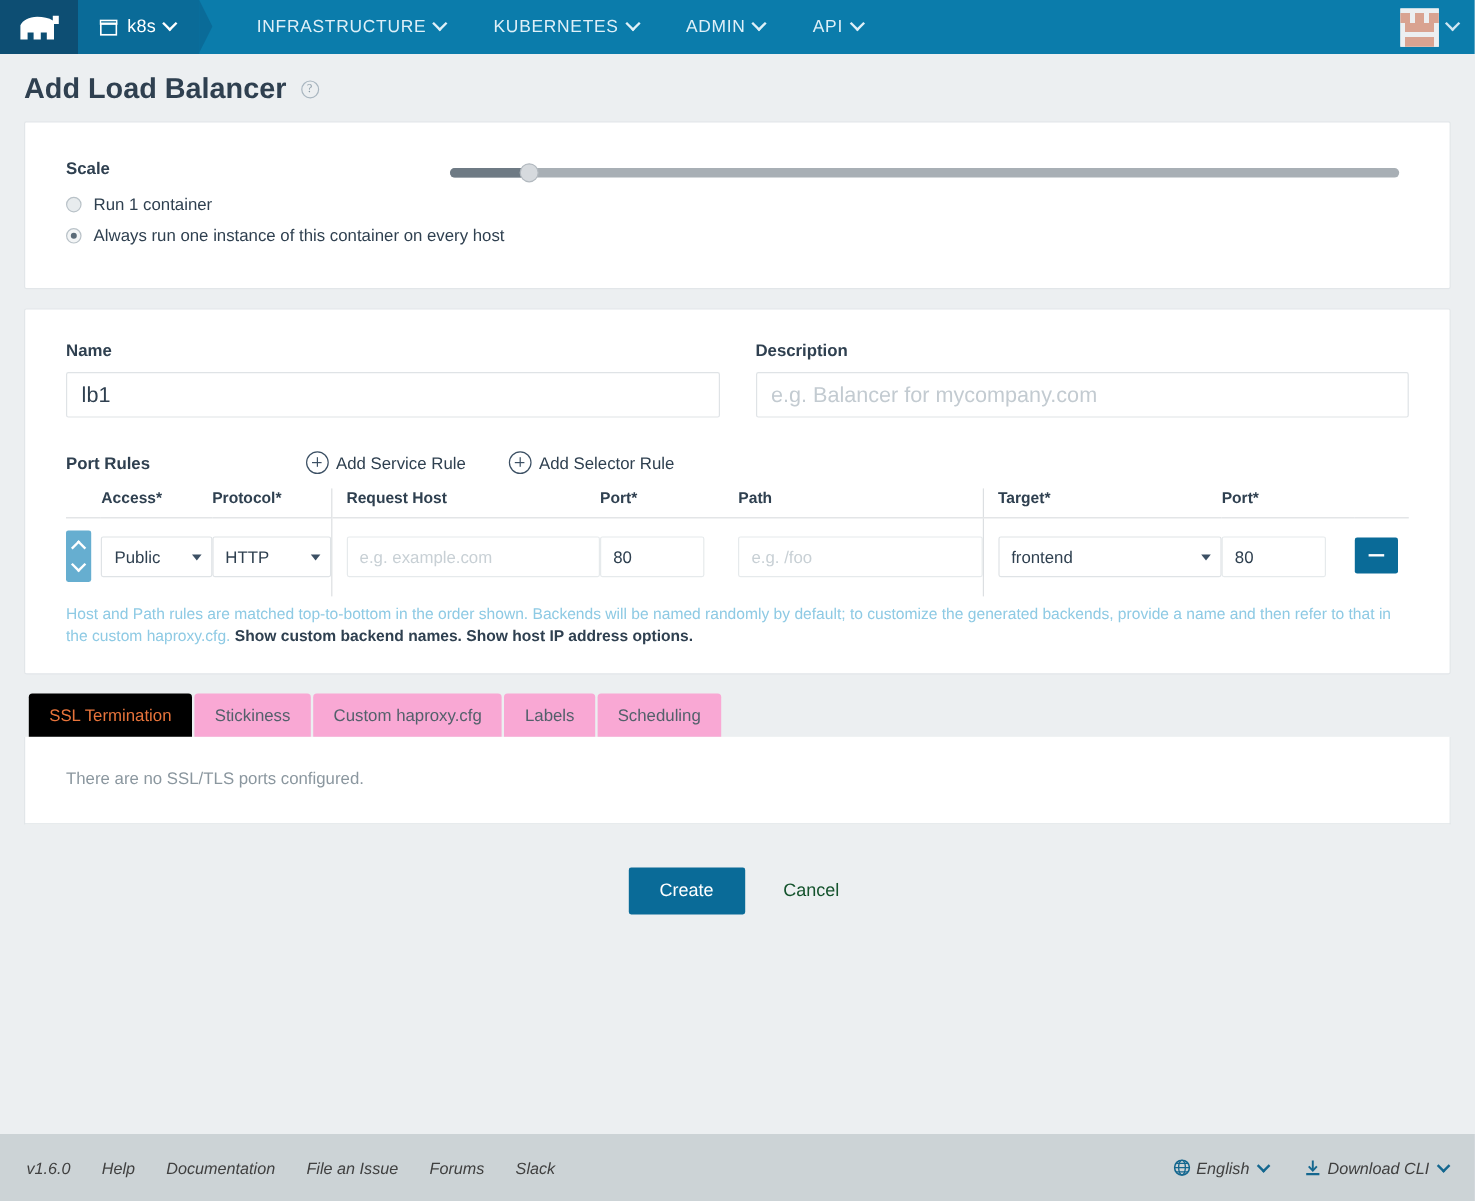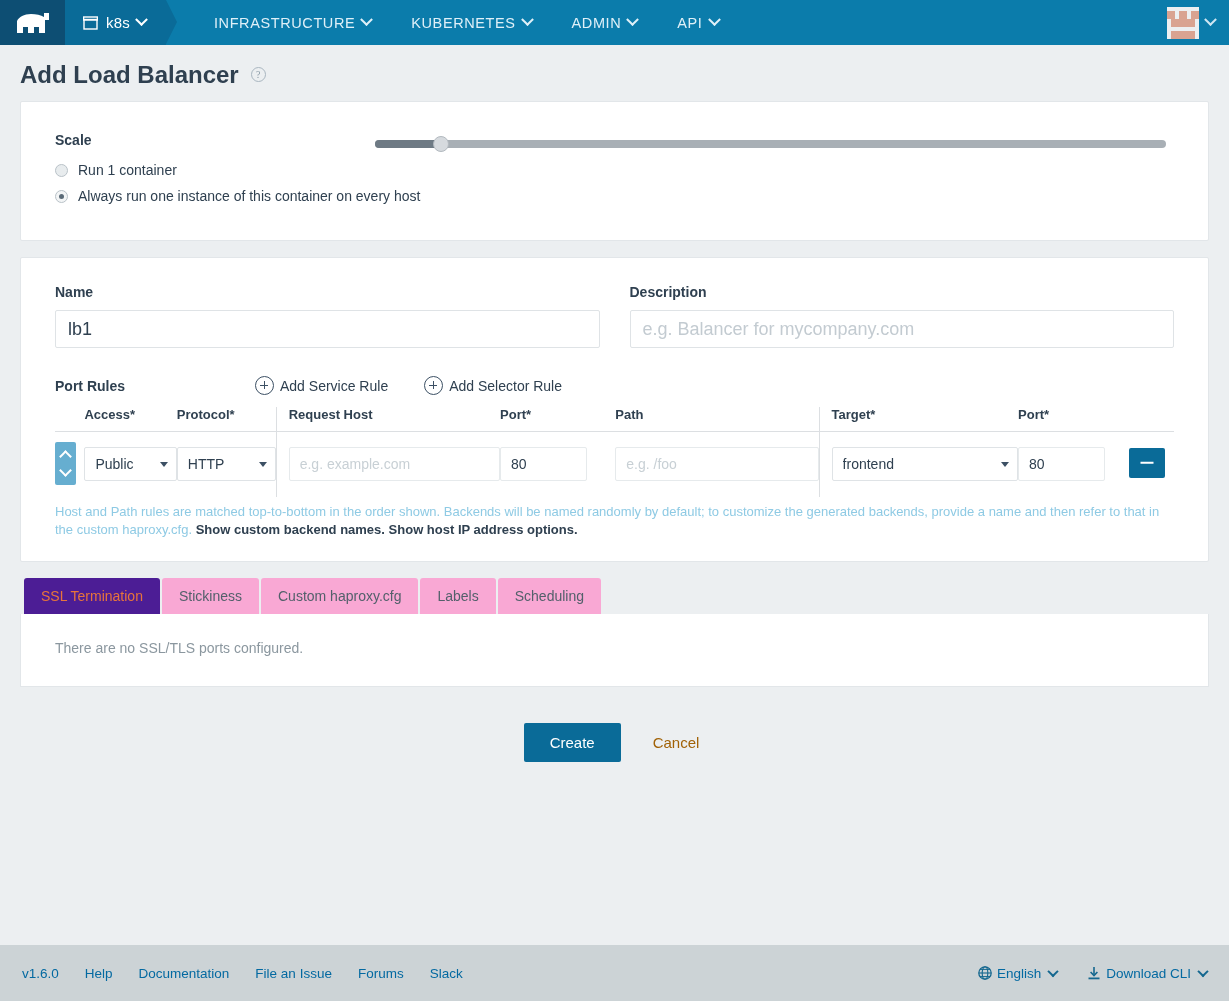--- a/index.html
+++ b/index.html
@@ -384,21 +384,21 @@
   .tab {
     background: #f9a8d4;
     color: #53606b;
     font-size: 14px;
     padding: 10px 17px;
     border-radius: 3px 3px 0 0;
     cursor: pointer;
     white-space: nowrap;
   }
   .tab.active {
-    background: #4c1d95;
+    background: #000000;
     color: #e8743b;
   }
   .tabpanel {
     background: #ffffff;
     border: 1px solid #e2e6e9;
     border-top: none;
     padding: 26px 34px 30px 34px;
     font-size: 14px;
     color: #8b979f;
     min-height: 62px;
@@ -418,43 +418,44 @@
     border: none;
     border-radius: 2px;
     font-size: 15px;
     padding: 11px 26px;
     cursor: pointer;
     font-family: "Liberation Sans", sans-serif;
   }
   .btn-cancel {
     background: none;
     border: none;
-    color: #a16207;
+    color: #14532d;
     font-size: 15px;
     cursor: pointer;
     font-family: "Liberation Sans", sans-serif;
   }
 
   
   .footer {
     position: absolute;
     left: 0; right: 0; bottom: 0;
     height: 56px;
     background: #ccd3d6;
     display: flex;
     align-items: center;
     padding: 0 22px;
     font-size: 13.5px;
   }
   .footer a {
-    color: #0369a1;
+    color: #404040;
     text-decoration: none;
     margin-right: 26px;
     cursor: pointer;
     white-space: nowrap;
+    font-style: italic;
   }
   .footer .right { margin-left: auto; display: flex; }
   .footer .right a { margin-right: 0; margin-left: 30px; display:flex; align-items:center; gap:5px; }
   .ficon { display:inline-flex; align-items:center; }
   .fcaret {
     display: inline-block;
     width: 8px; height: 8px;
     border-right: 2px solid #14678f;
     border-bottom: 2px solid #14678f;
     transform: rotate(45deg) translate(-1px,-1px);

